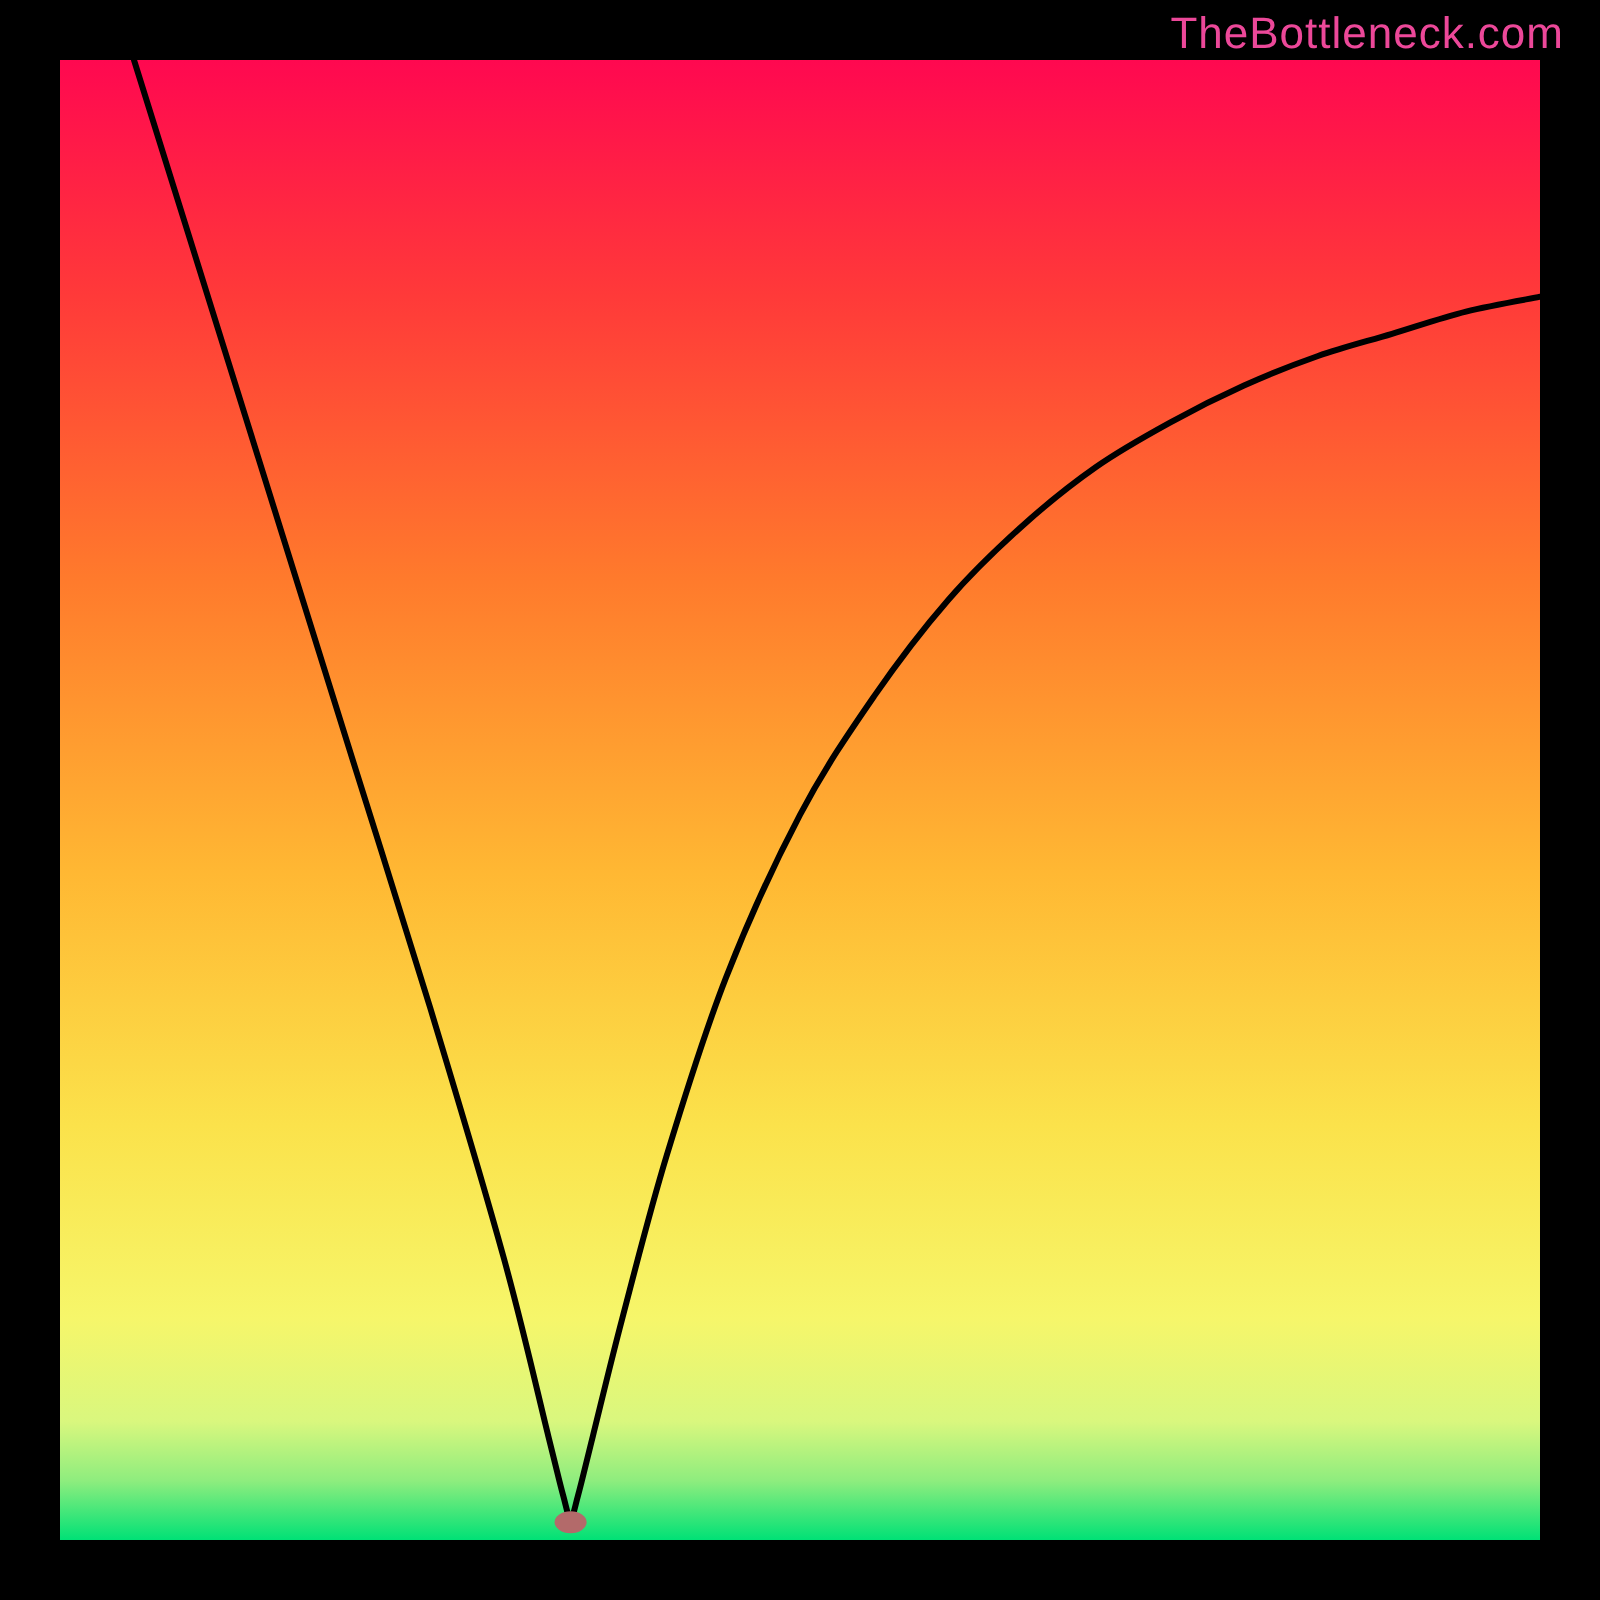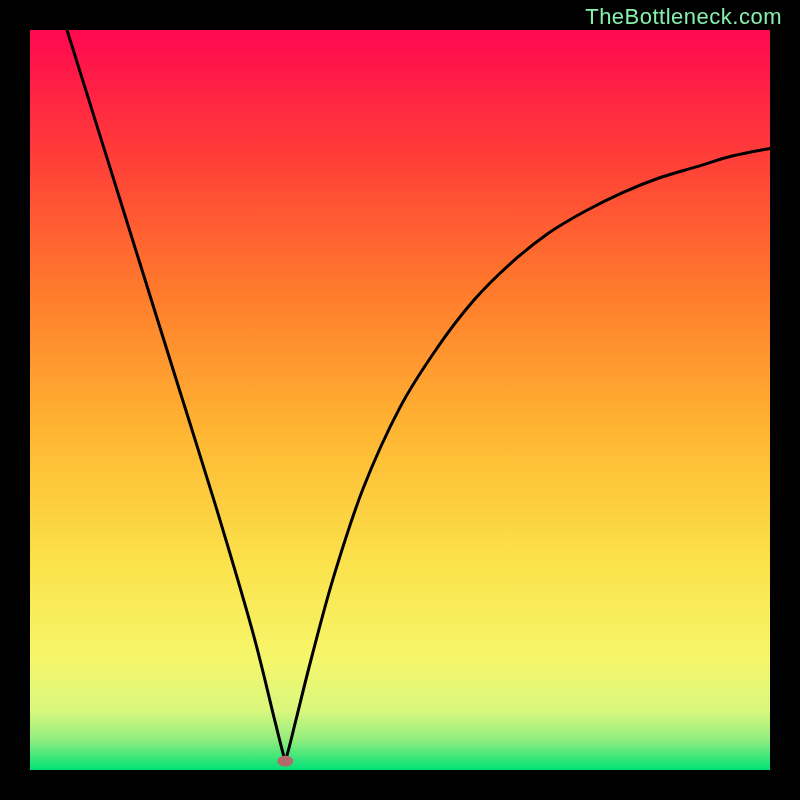--- a/index.html
+++ b/index.html
@@ -14,21 +14,21 @@
   .outer {
     position: relative;
     width: 800px;
     height: 800px;
     background: #000;
   }
   .watermark {
     position: absolute;
     top: 4px;
     right: 18px;
-    color: #86efac;
+    color: #ec4899;
     font-size: 22px;
     letter-spacing: 0.5px;
     z-index: 10;
     user-select: none;
     font-weight: 500;
   }
   .plot-wrap {
     position: absolute;
     left: 30px;
     top: 30px;

